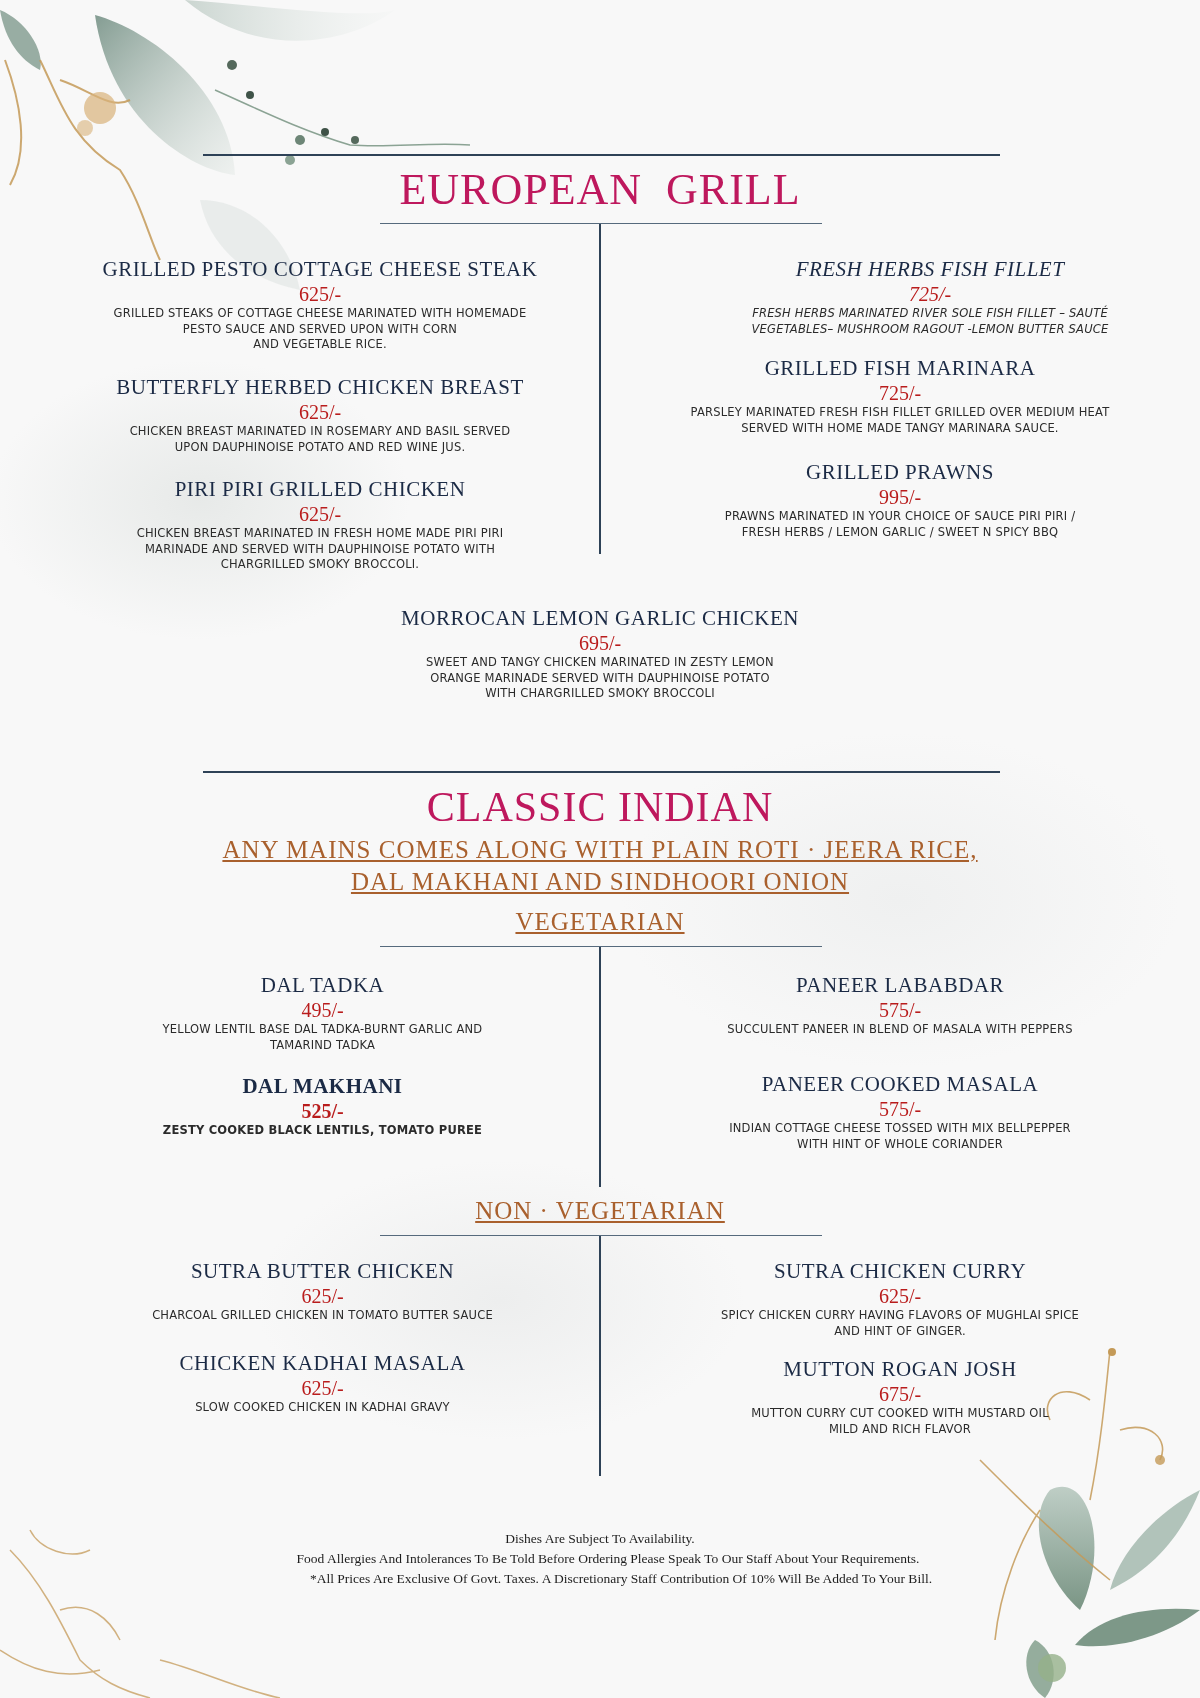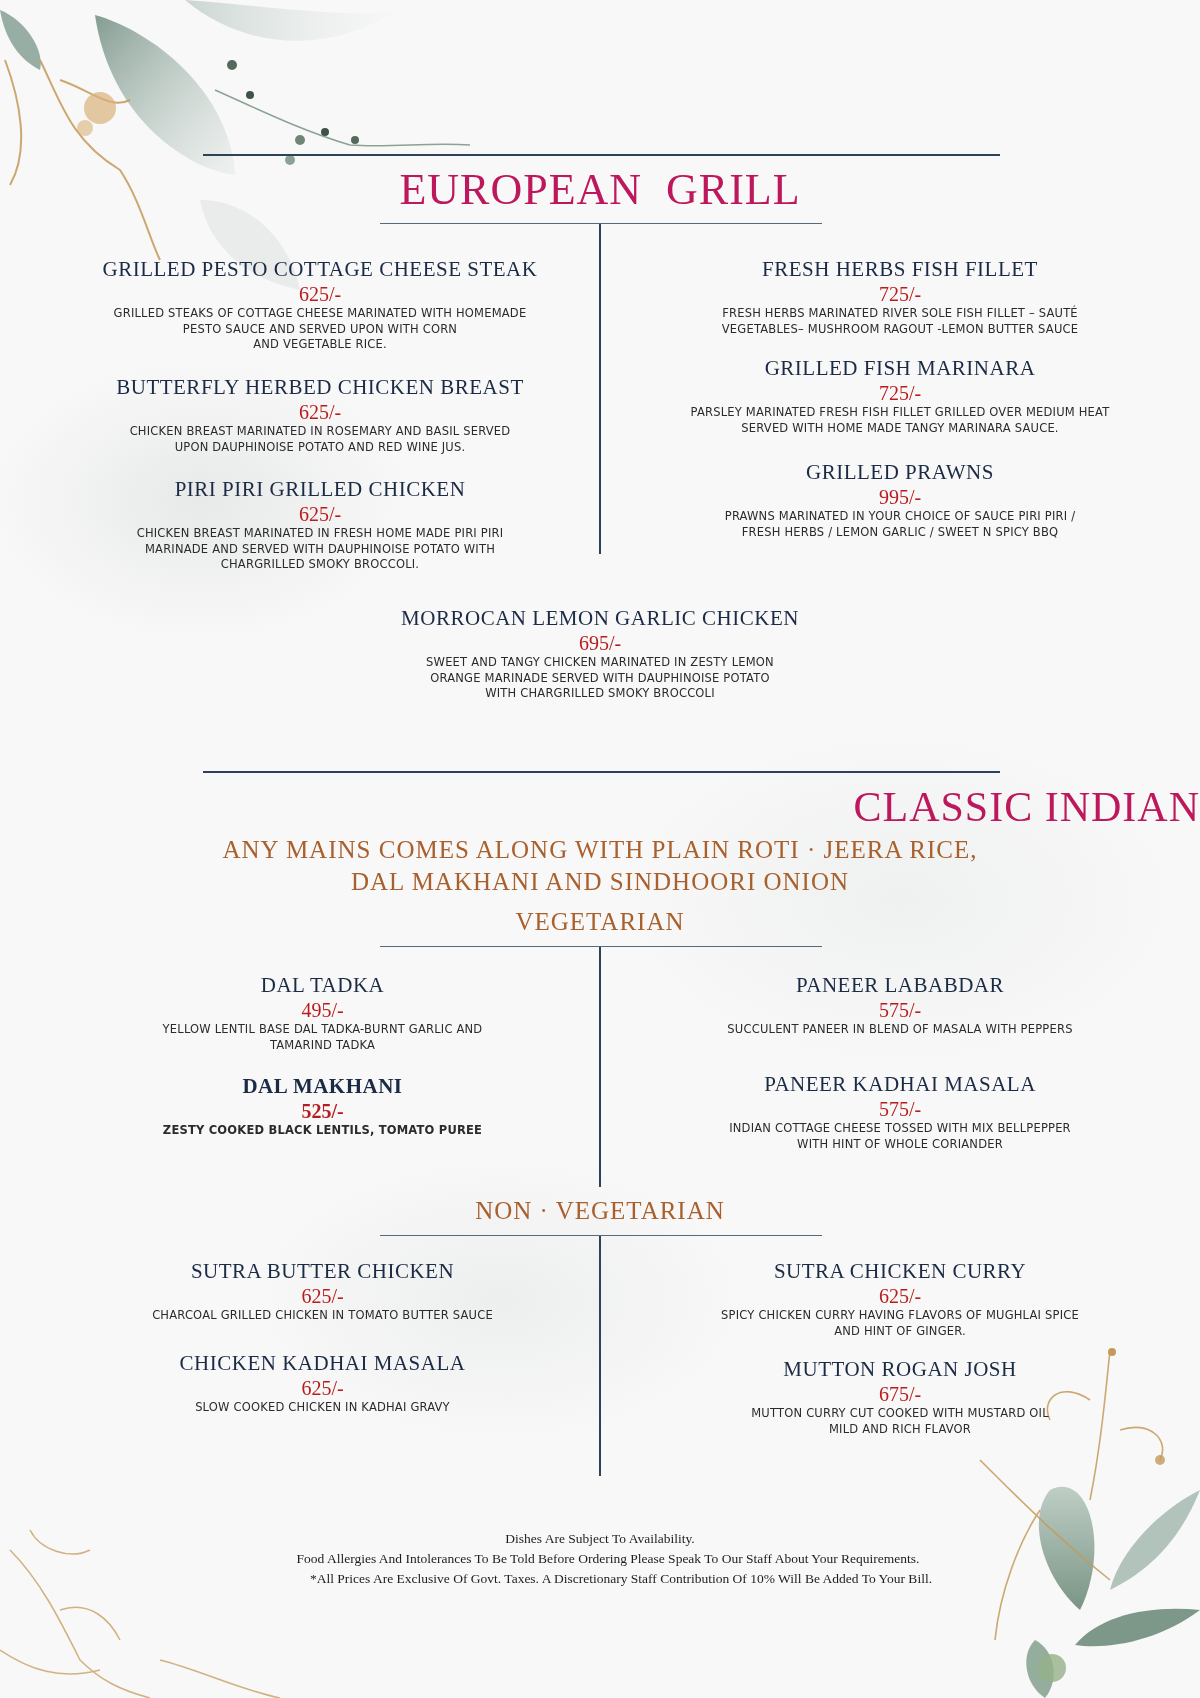--- a/index.html
+++ b/index.html
@@ -17,21 +17,21 @@
     .deco { position: absolute; pointer-events: none; }
     .hline { position: absolute; height: 2px; background: #2e4257; }
     .hline.thin { height: 1px; background: #566a7d; }
     .vline { position: absolute; width: 2px; background: #2e4257; }
     .section-title {
       position: absolute; left: 0; width: 1200px; text-align: center;
       color: #be185d; font-family: "Liberation Serif", serif; letter-spacing: 1px;
     }
     .sub-title {
       position: absolute; left: 0; width: 1200px; text-align: center;
-      color: #a9602d; font-family: "Liberation Serif", serif; letter-spacing: 1px;
+      color: #a9602d; font-family: "Liberation Serif", serif; letter-spacing: 1px; text-decoration: underline;
     }
     .item { position: absolute; text-align: center; }
     .item .name {
       font-family: "Liberation Serif", serif; font-size: 21px; color: #1b2a45;
       letter-spacing: 0.5px; line-height: 26px; white-space: nowrap;
     }
     .item .price {
       font-family: "Liberation Serif", serif; font-size: 20px; color: #b91c1c; line-height: 24px;
     }
     .item .desc {
@@ -113,21 +113,21 @@
 UPON DAUPHINOISE POTATO AND RED WINE JUS.</div>
 </div>
 <div class="item" style="left:80px;top:476px;width:480px;">
   <div class="name">PIRI PIRI GRILLED CHICKEN</div>
   <div class="price">625/-</div>
   <div class="desc">CHICKEN BREAST MARINATED IN FRESH HOME MADE PIRI PIRI
 MARINADE AND SERVED WITH DAUPHINOISE POTATO WITH
 CHARGRILLED SMOKY BROCCOLI.</div>
 </div>
 
-<div class="item" style="left:640px;top:256px;width:520px;">
+<div class="item" style="left:670px;top:256px;width:520px;font-style:italic;">
   <div class="name">FRESH HERBS FISH FILLET</div>
   <div class="price">725/-</div>
   <div class="desc">FRESH HERBS MARINATED RIVER SOLE FISH FILLET – SAUTÉ
 VEGETABLES– MUSHROOM RAGOUT -LEMON BUTTER SAUCE</div>
 </div>
 <div class="item" style="left:640px;top:355px;width:520px;">
   <div class="name">GRILLED FISH MARINARA</div>
   <div class="price">725/-</div>
   <div class="desc">PARSLEY MARINATED FRESH FISH FILLET GRILLED OVER MEDIUM HEAT
 SERVED WITH HOME MADE TANGY MARINARA SAUCE.</div>
@@ -141,21 +141,21 @@
 
 <div class="item" style="left:340px;top:605px;width:520px;">
   <div class="name">MORROCAN LEMON GARLIC CHICKEN</div>
   <div class="price">695/-</div>
   <div class="desc">SWEET AND TANGY CHICKEN MARINATED IN ZESTY LEMON
 ORANGE MARINADE SERVED WITH DAUPHINOISE POTATO
 WITH CHARGRILLED SMOKY BROCCOLI</div>
 </div>
 
 <div class="hline" style="left:203px;top:771px;width:797px;"></div>
-<div class="section-title" style="top:783px;font-size:42px;text-align:right;">CLASSIC INDIAN</div>
+<div class="section-title" style="top:783px;font-size:42px;">CLASSIC INDIAN</div>
 <div class="sub-title" style="top:836px;font-size:25px;">ANY MAINS COMES ALONG WITH PLAIN ROTI · JEERA RICE,</div>
 <div class="sub-title" style="top:868px;font-size:25px;">DAL MAKHANI AND  SINDHOORI ONION</div>
 <div class="sub-title" style="top:908px;font-size:25px;">VEGETARIAN</div>
 <div class="hline thin" style="left:380px;top:946px;width:442px;"></div>
 <div class="vline" style="left:599px;top:947px;height:240px;"></div>
 
 <div class="item" style="left:80px;top:972px;width:485px;">
   <div class="name">DAL TADKA</div>
   <div class="price">495/-</div>
   <div class="desc">YELLOW LENTIL BASE DAL TADKA-BURNT GARLIC AND
@@ -165,21 +165,21 @@
   <div class="name">DAL MAKHANI</div>
   <div class="price">525/-</div>
   <div class="desc">ZESTY COOKED BLACK LENTILS, TOMATO PUREE</div>
 </div>
 <div class="item" style="left:640px;top:972px;width:520px;">
   <div class="name">PANEER LABABDAR</div>
   <div class="price">575/-</div>
   <div class="desc">SUCCULENT PANEER IN BLEND OF MASALA WITH PEPPERS</div>
 </div>
 <div class="item" style="left:640px;top:1071px;width:520px;">
-  <div class="name">PANEER KADHAI MASALA</div>
+  <div class="name">PANEER COOKED MASALA</div>
   <div class="price">575/-</div>
   <div class="desc">INDIAN COTTAGE CHEESE TOSSED WITH MIX BELLPEPPER
 WITH HINT OF WHOLE CORIANDER</div>
 </div>
 
 <div class="sub-title" style="top:1197px;font-size:25px;">NON · VEGETARIAN</div>
 <div class="hline thin" style="left:380px;top:1235px;width:442px;"></div>
 <div class="vline" style="left:599px;top:1236px;height:240px;"></div>
 
 <div class="item" style="left:80px;top:1258px;width:485px;">

